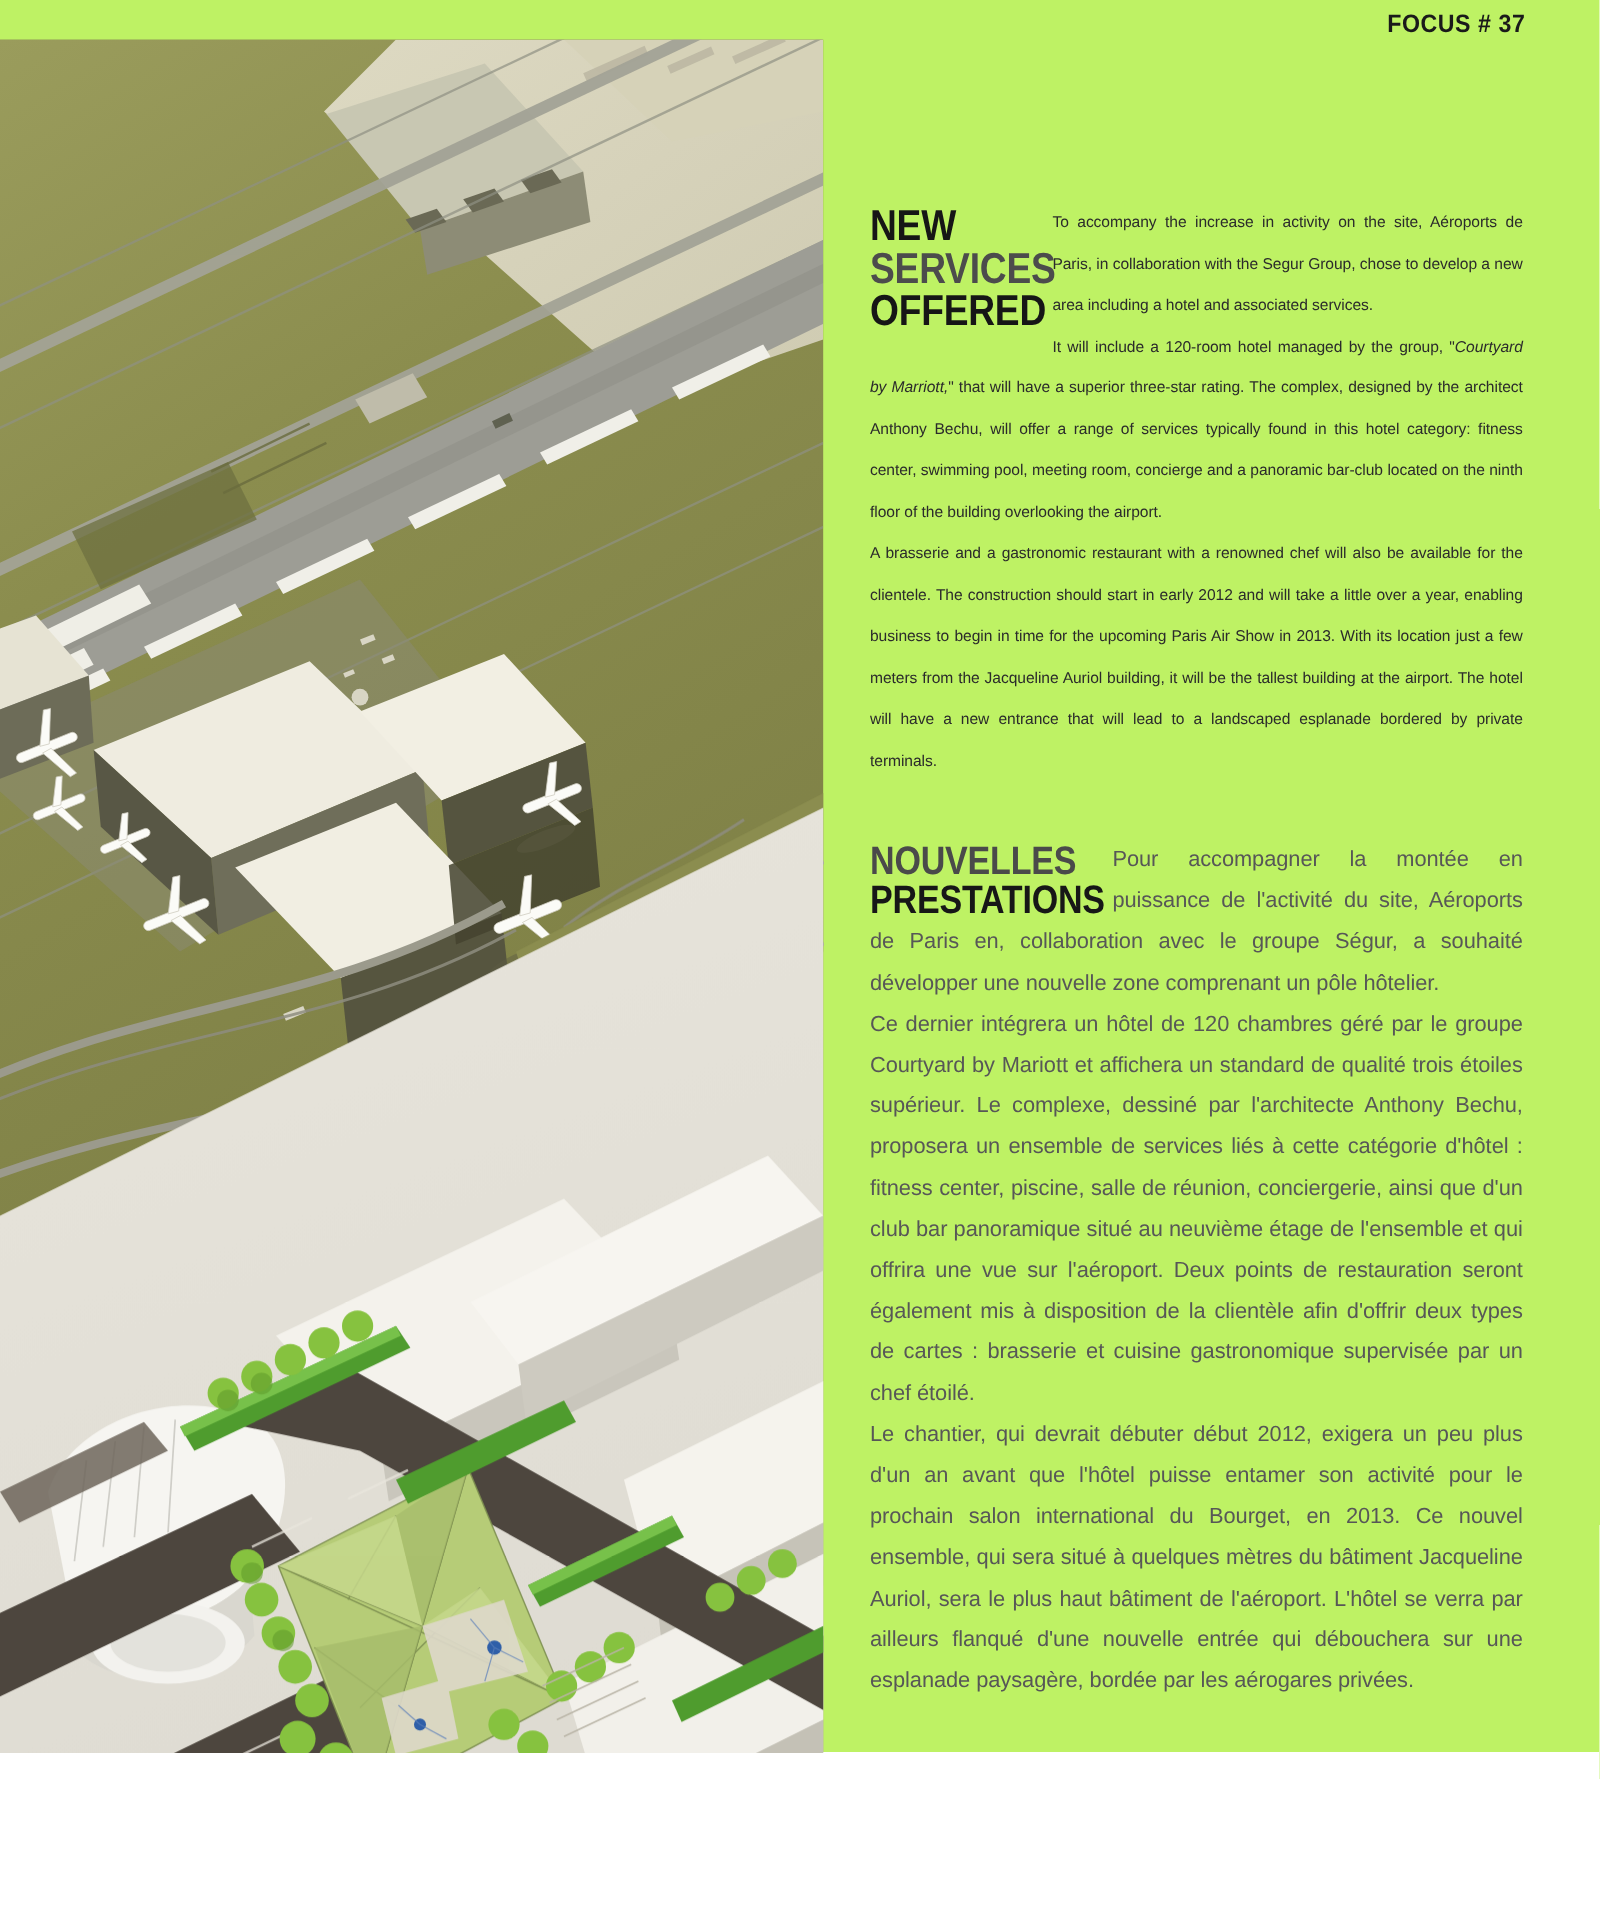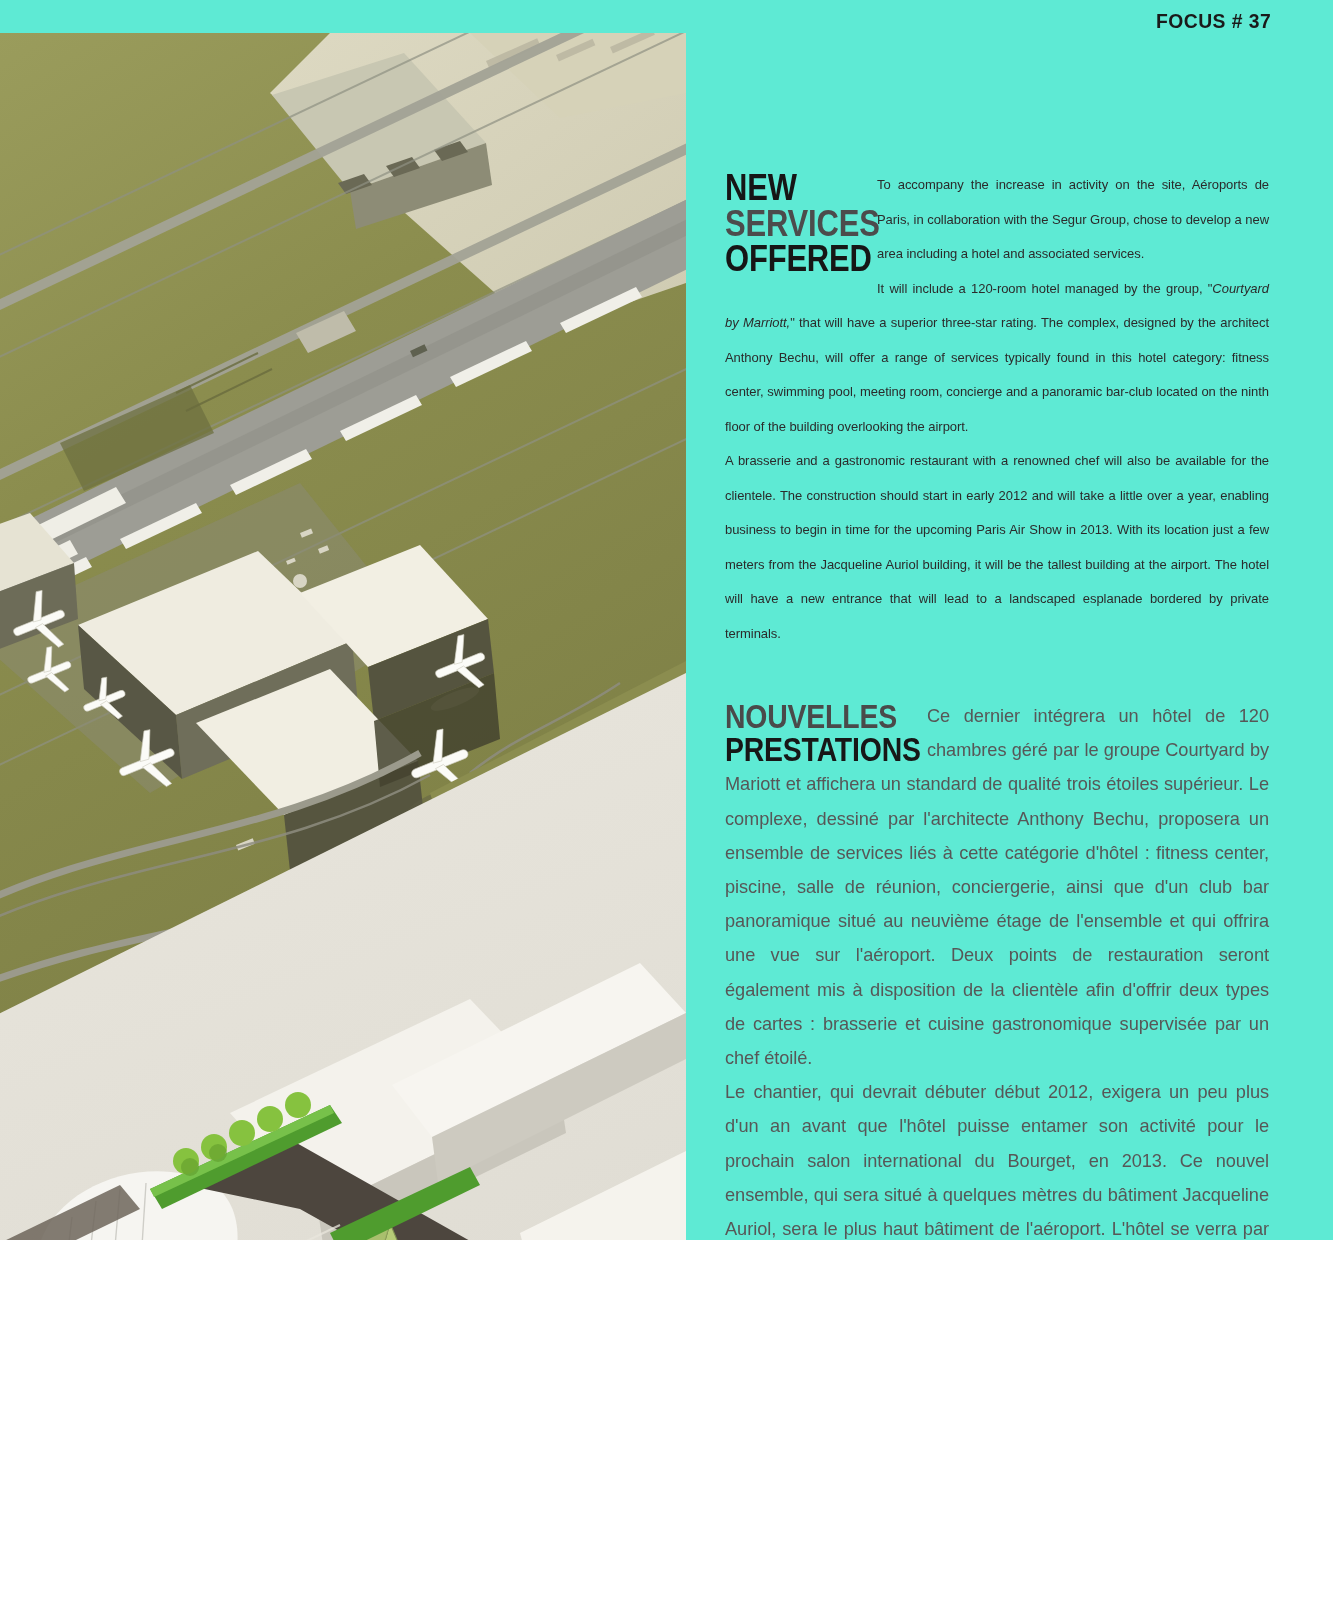--- a/index.html
+++ b/index.html
@@ -3,22 +3,22 @@
 <meta charset="utf-8">
 <style>
   html, body {
     margin: 0;
     padding: 0;
     background: #ffffff;
   }
   .page {
     position: relative;
     width: 1333px;
-    height: 1240px;
-    background: #5eead4;
+    height: 1460px;
+    background: #bef264;
     font-family: "Liberation Sans", sans-serif;
     overflow: hidden;
   }
 
   
   .folio {
     position: absolute;
     top: 9px;
     right: 62px;
     font-family: "Liberation Sans", sans-serif;
@@ -443,20 +443,21 @@
     </div>
 
     <div class="gap"></div>
 
     <div class="block">
       <div class="headline hl-fr">
         <span class="ln ln1">NOUVELLES</span>
         <span class="ln ln2">PRESTATIONS</span>
       </div>
       <div class="body-fr">
+        <p>Pour accompagner la montée en puissance de  l'activité du site, Aéroports de Paris en, collaboration avec le groupe Ségur, a souhaité développer une nouvelle zone comprenant un pôle hôtelier.</p>
         <p>Ce dernier intégrera un hôtel de 120 chambres géré par le groupe Courtyard by Mariott et affichera un standard de qualité trois étoiles supérieur. Le complexe, dessiné par l'architecte Anthony Bechu, proposera un ensemble de services liés à cette catégorie d'hôtel : fitness center, piscine, salle de réunion, conciergerie, ainsi que d'un club bar panoramique situé au neuvième étage de l'ensemble et qui offrira une vue sur l'aéroport. Deux points de restauration seront également mis à disposition de la clientèle afin d'offrir deux types de cartes : brasserie et cuisine gastronomique supervisée par un chef étoilé.</p>
         <p>Le chantier, qui devrait débuter début 2012, exigera un peu plus d'un an avant que  l'hôtel puisse entamer son activité pour le prochain salon international du Bourget, en 2013. Ce nouvel ensemble,  qui  sera situé à quelques mètres du bâtiment Jacqueline Auriol, sera le plus haut bâtiment de l'aéroport. L'hôtel se verra par ailleurs flanqué d'une nouvelle entrée qui débouchera sur une esplanade paysagère, bordée par les aérogares privées.</p>
 
       </div>
       <div class="clear"></div>
     </div>
 
   </div>
 </div>
 

